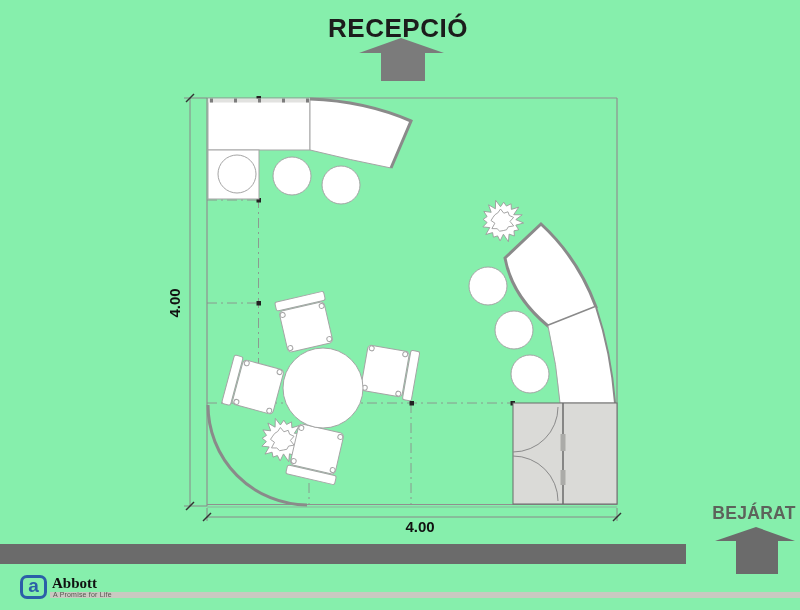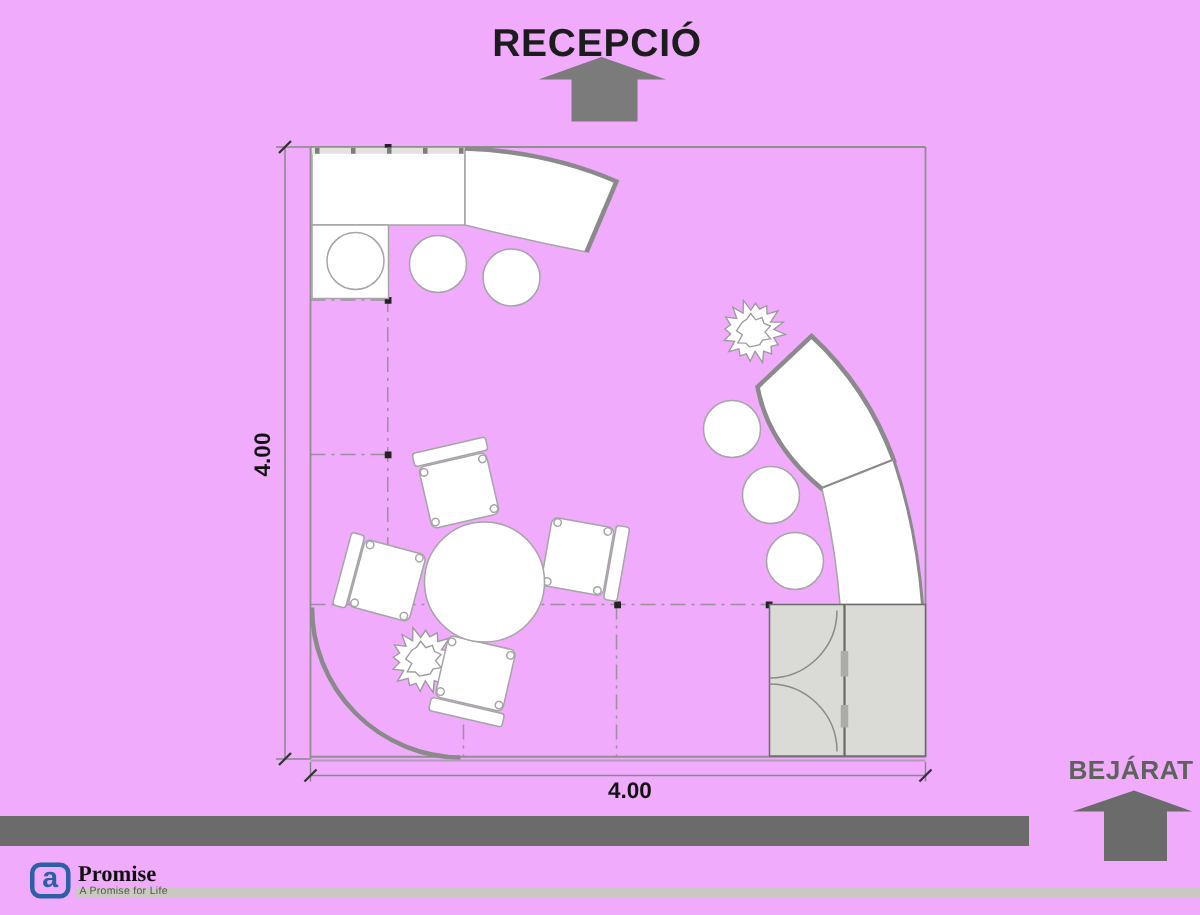--- a/index.html
+++ b/index.html
@@ -1,16 +1,16 @@
 <!DOCTYPE html>
 <html style="--arrow: #7b7b7b; --bar: #6b6b6b; --entrtxt: #5d625b; --counter: #8a8a8a; --line: #a5a5a5; --wallc: #8f8f8f; --grid: #8c8c8c; --storage: #dadad7; --band: #e2e2e0; --blue: #2b5fa8; --rule: #c9c9c1; --title: #1c1c1c; --dimc: #111111;"><head>
 <meta charset="utf-8">
 <style>
   html,body{margin:0;padding:0;background:#fff;}
-  .canvas{position:relative;width:800px;height:610px;background:#f0abfc;overflow:hidden;
+  .canvas{position:relative;width:800px;height:610px;background:#86efac;overflow:hidden;
           font-family:"Liberation Sans",sans-serif;}
   svg{position:absolute;left:0;top:0;}
 
   
   .thin{fill:none;stroke:var(--line);stroke-width:1;}
   .thick{fill:none;stroke:var(--counter);stroke-width:3;stroke-linejoin:miter;}
   .med{fill:none;stroke:var(--counter);stroke-width:2;}
   .fw{fill:#fff;stroke:var(--line);stroke-width:1;}
   .fwn{fill:#fff;stroke:none;}
   .wall{fill:none;stroke:var(--wallc);stroke-width:1.2;}
@@ -163,16 +163,16 @@
     <text class="dimtext" x="420" y="532">4.00</text>
   </g>
 
   <rect class="footbar" x="0" y="544" width="686" height="20"></rect>
   <text class="entr" x="754" y="519">BEJÁRAT</text>
   <polygon class="arrow" points="756,527 795,541 778,541 778,574 736,574 736,541 715,541" style="fill:var(--bar)"></polygon>
 </svg>
 
   <div class="brand-rule"></div>
   <div class="brand-logo">a</div>
-  <div class="brand-name">Promise</div>
+  <div class="brand-name">Abbott</div>
   <div class="brand-tagline">A Promise for Life</div>
 
 </div>
 
 </body></html>

